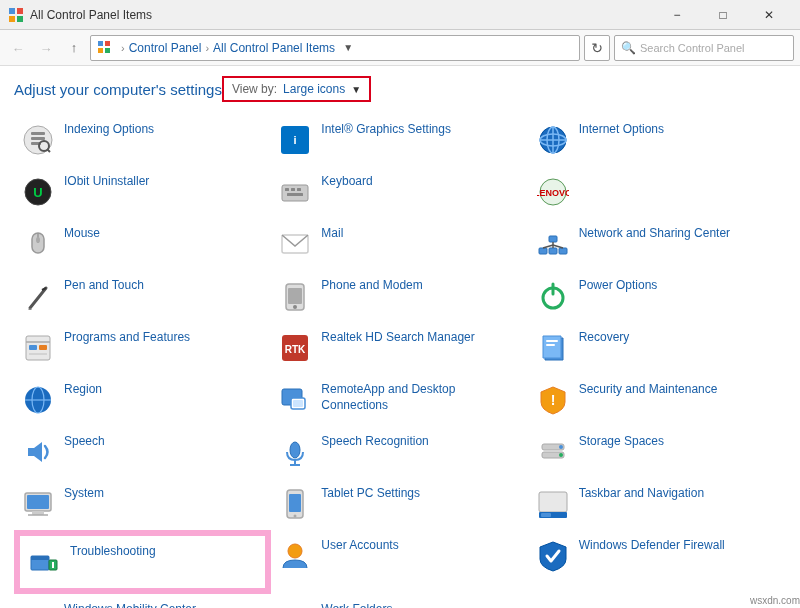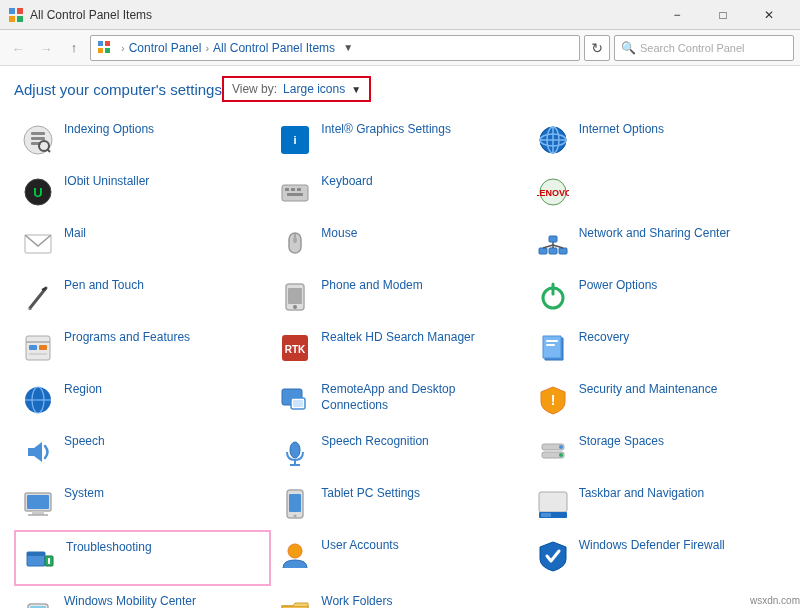--- a/index.html
+++ b/index.html
@@ -113,21 +113,21 @@
     }
     .grid-item {
       display: flex;
       align-items: flex-start;
       padding: 8px 6px;
       cursor: pointer;
       gap: 8px;
       min-height: 48px;
     }
     .grid-item.highlighted {
-      border: 2px solid #f9a8d4;
+      border: 6px solid #f9a8d4;
     }
     .item-icon {
       width: 36px; height: 36px;
       flex-shrink: 0;
       display: flex; align-items: center; justify-content: center;
     }
     .item-label {
       font-size: 12px;
       color: #1a5fa8;
       line-height: 1.3;
@@ -262,35 +262,35 @@
           <div class="item-icon">
             <svg width="32" height="32" viewBox="0 0 32 32">
               <circle cx="16" cy="16" r="13" fill="#e8f4e8" stroke="#5a9a5a" stroke-width="1"></circle>
               <text x="16" y="20" text-anchor="middle" fill="#cc0000" font-size="9" font-weight="bold">LENOVO</text>
             </svg>
           </div>
         </div>
         <div class="grid-item">
           <div class="item-icon">
             <svg width="32" height="32" viewBox="0 0 32 32">
-              <rect x="3" y="7" width="26" height="18" rx="2" fill="#fff" stroke="#ccc" stroke-width="1.5"></rect>
-              <polyline points="3,7 16,18 29,7" fill="none" stroke="#999" stroke-width="1.5"></polyline>
-            </svg>
-          </div>
-          <span class="item-label">Mail</span>
-        </div>
-        <div class="grid-item">
-          <div class="item-icon">
-            <svg width="32" height="32" viewBox="0 0 32 32">
               <rect x="10" y="5" width="12" height="20" rx="6" fill="#ccc" stroke="#999" stroke-width="1.5"></rect>
               <line x1="16" y1="5" x2="16" y2="15" stroke="#999" stroke-width="1.5"></line>
               <ellipse cx="16" cy="12" rx="2" ry="3" fill="#aaa"></ellipse>
             </svg>
           </div>
           <span class="item-label">Mouse</span>
+        </div>
+        <div class="grid-item">
+          <div class="item-icon">
+            <svg width="32" height="32" viewBox="0 0 32 32">
+              <rect x="3" y="7" width="26" height="18" rx="2" fill="#fff" stroke="#ccc" stroke-width="1.5"></rect>
+              <polyline points="3,7 16,18 29,7" fill="none" stroke="#999" stroke-width="1.5"></polyline>
+            </svg>
+          </div>
+          <span class="item-label">Mail</span>
         </div>
         <div class="grid-item">
           <div class="item-icon">
             <svg width="32" height="32" viewBox="0 0 32 32">
               <rect x="2" y="20" width="8" height="6" rx="1" fill="#4a90d9" stroke="#2a70b9" stroke-width="1"></rect>
               <rect x="12" y="20" width="8" height="6" rx="1" fill="#4a90d9" stroke="#2a70b9" stroke-width="1"></rect>
               <rect x="22" y="20" width="8" height="6" rx="1" fill="#4a90d9" stroke="#2a70b9" stroke-width="1"></rect>
               <rect x="12" y="8" width="8" height="6" rx="1" fill="#4a90d9" stroke="#2a70b9" stroke-width="1"></rect>
               <line x1="16" y1="14" x2="16" y2="20" stroke="#555" stroke-width="1.5"></line>
               <line x1="6" y1="20" x2="16" y2="17" stroke="#555" stroke-width="1.5"></line>

